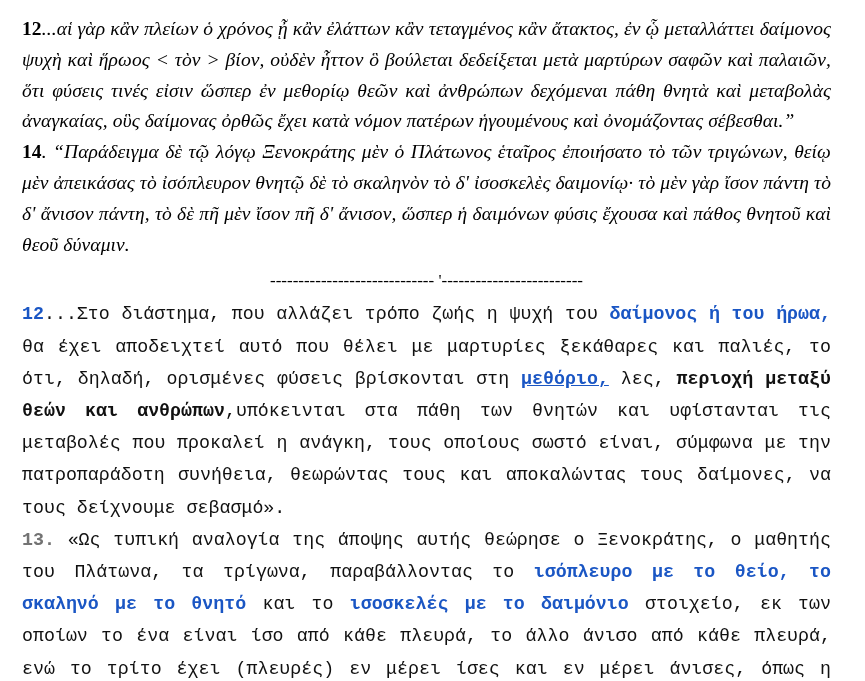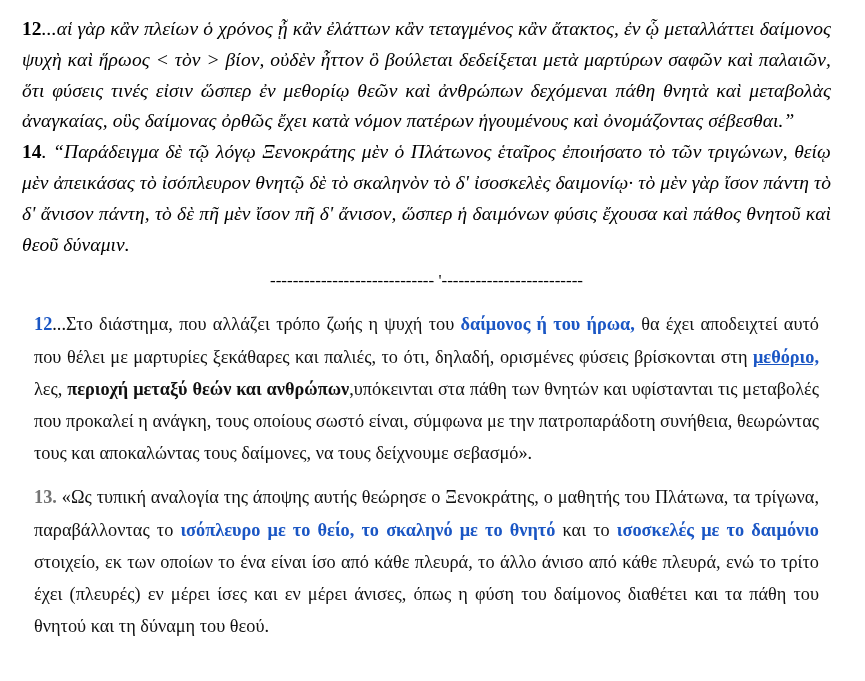--- a/index.html
+++ b/index.html
@@ -39,22 +39,22 @@
     text-align: center;
     font-family: "Liberation Serif", serif;
     font-size: 17px;
     line-height: 30px;
     letter-spacing: 0px;
     color: #000;
     margin: 6px 0 2px 0;
     white-space: pre;
   }
   .modern-block p {
-    margin: 12px;
-    font-family: Liberation Serif, serif;
+    margin: 0;
+    font-family: Liberation Mono, monospace;
     font-size: 18.3px;
     line-height: 32.2px;
     text-align: justify;
     text-justify: inter-word;
     color: #111111;
   }
   .modern-block p .num {
     font-weight: bold;
     color: #1a56c4;
   }

